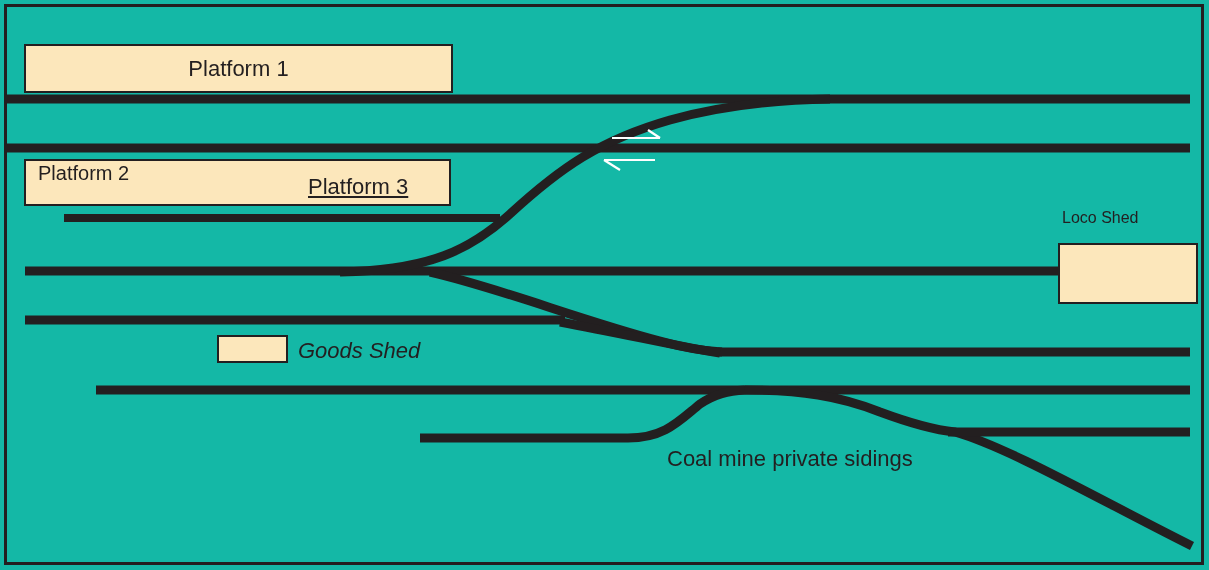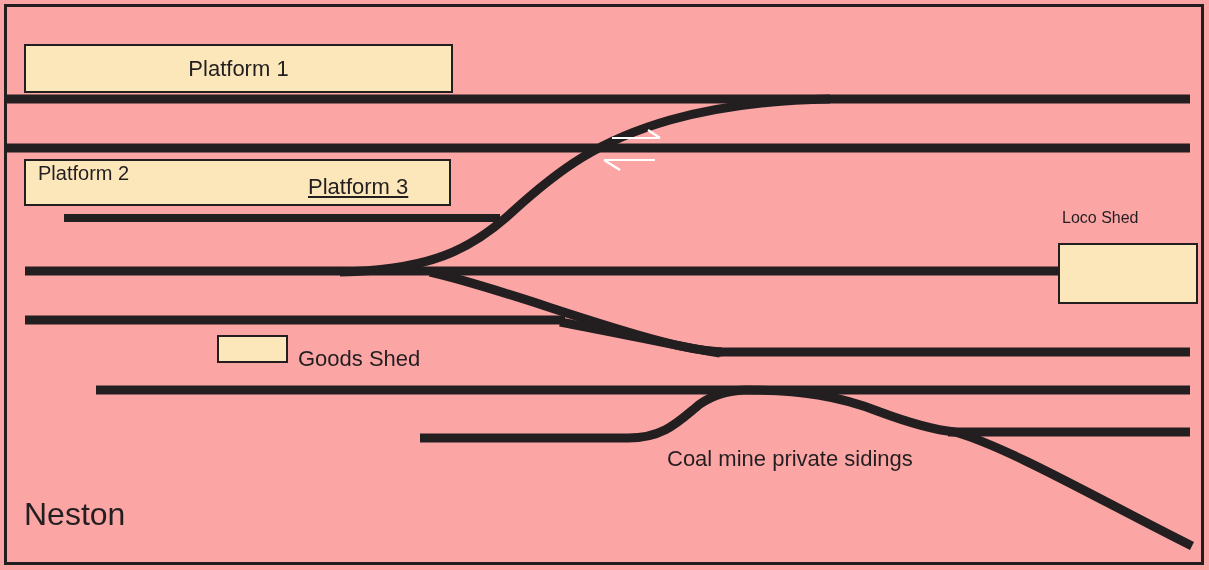--- a/index.html
+++ b/index.html
@@ -7,21 +7,21 @@
     padding: 0;
     background: #ffffff;
   }
   body {
     font-family: "Liberation Sans", sans-serif;
   }
   #diagram-root {
     position: relative;
     width: 1209px;
     height: 570px;
-    background: #fca5a5;
+    background: #14b8a6;
     overflow: hidden;
   }
   #track-svg {
     position: absolute;
     left: 0;
     top: 0;
     width: 1209px;
     height: 570px;
   }
   .track {
@@ -83,22 +83,23 @@
     left: 1058px; top: 243px; width: 140px; height: 61px;
   }
   #loco-shed-label {
     left: 1062px; top: 209px;
     font-size: 16px;
   }
   #goods-shed-box {
     left: 217px; top: 335px; width: 71px; height: 28px;
   }
   #goods-shed-label {
-    left: 298px; top: 346px;
+    left: 298px; top: 338px;
     font-size: 22px;
+    font-style: italic;
   }
   #coal-mine-label {
     left: 667px; top: 446px;
     font-size: 22px;
   }
   #station-name {
     position: absolute;
     left: 24px; top: 496px;
     font-size: 32px;
     color: #231f20;
@@ -155,15 +156,14 @@
   <div class="shed-label" id="platform-3-label">Platform 3</div>
 
   <div class="shed-label" id="loco-shed-label">Loco Shed</div>
   <div class="shed-box" id="loco-shed-box"></div>
 
   <div class="shed-box" id="goods-shed-box"></div>
   <div class="shed-label" id="goods-shed-label">Goods Shed</div>
 
   <div class="shed-label" id="coal-mine-label">Coal mine private sidings</div>
 
-  <div id="station-name">Neston</div>
 
 </div>
 
 </body></html>

